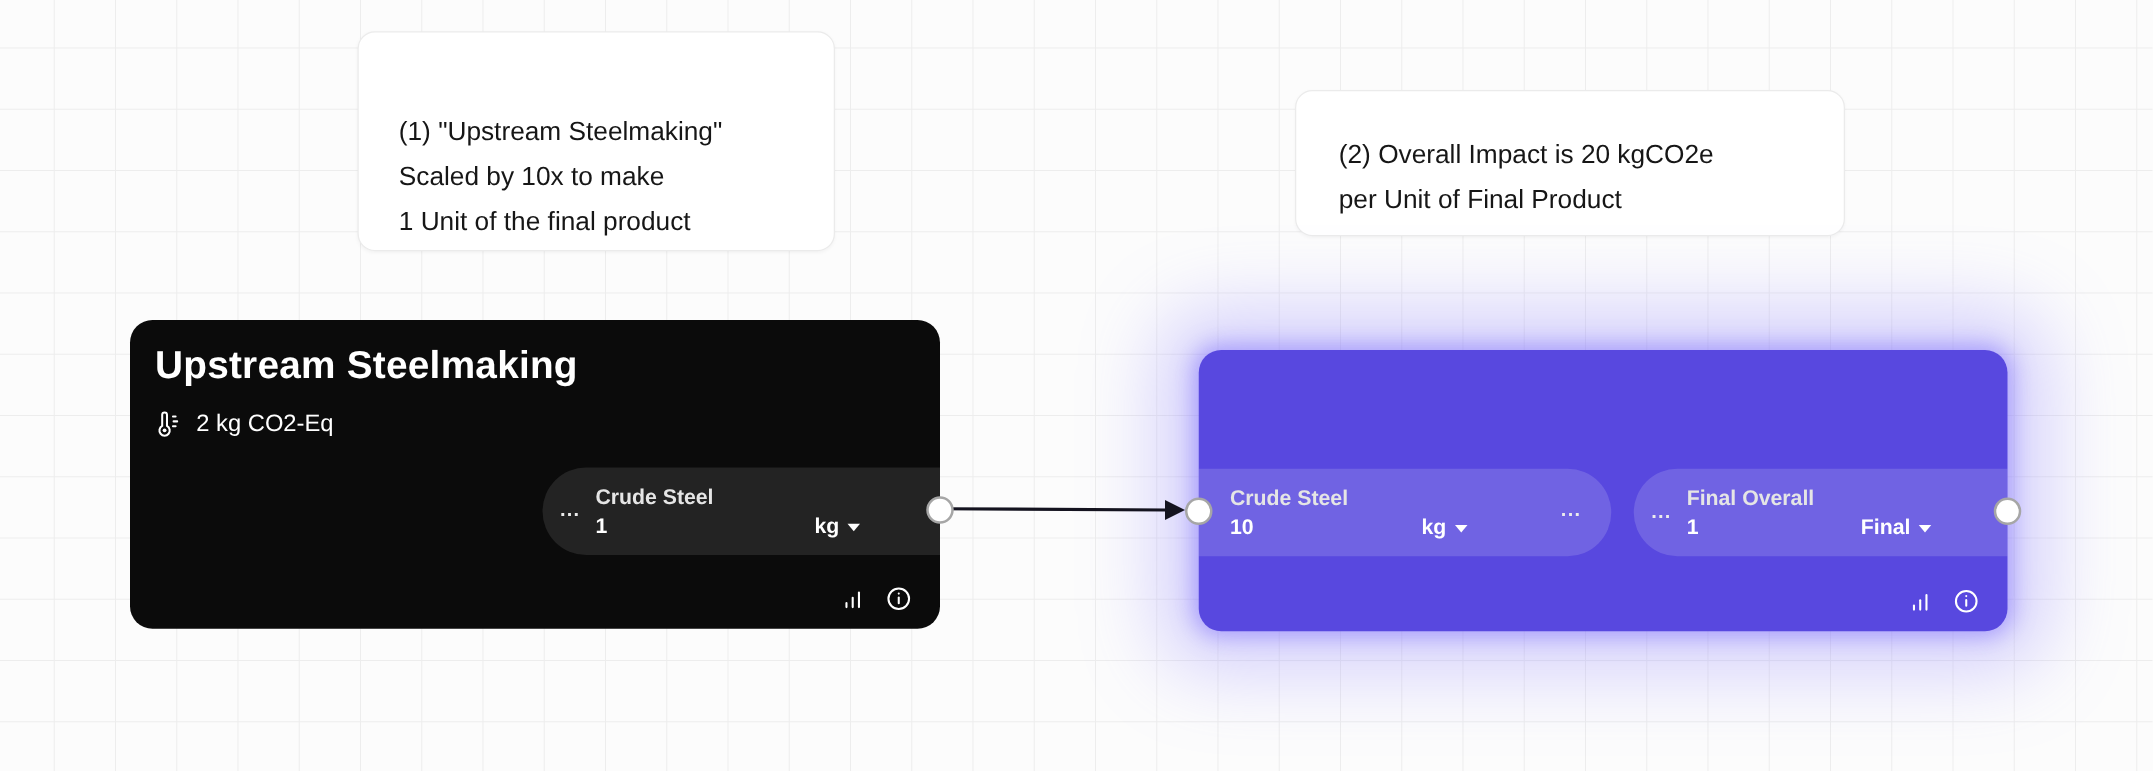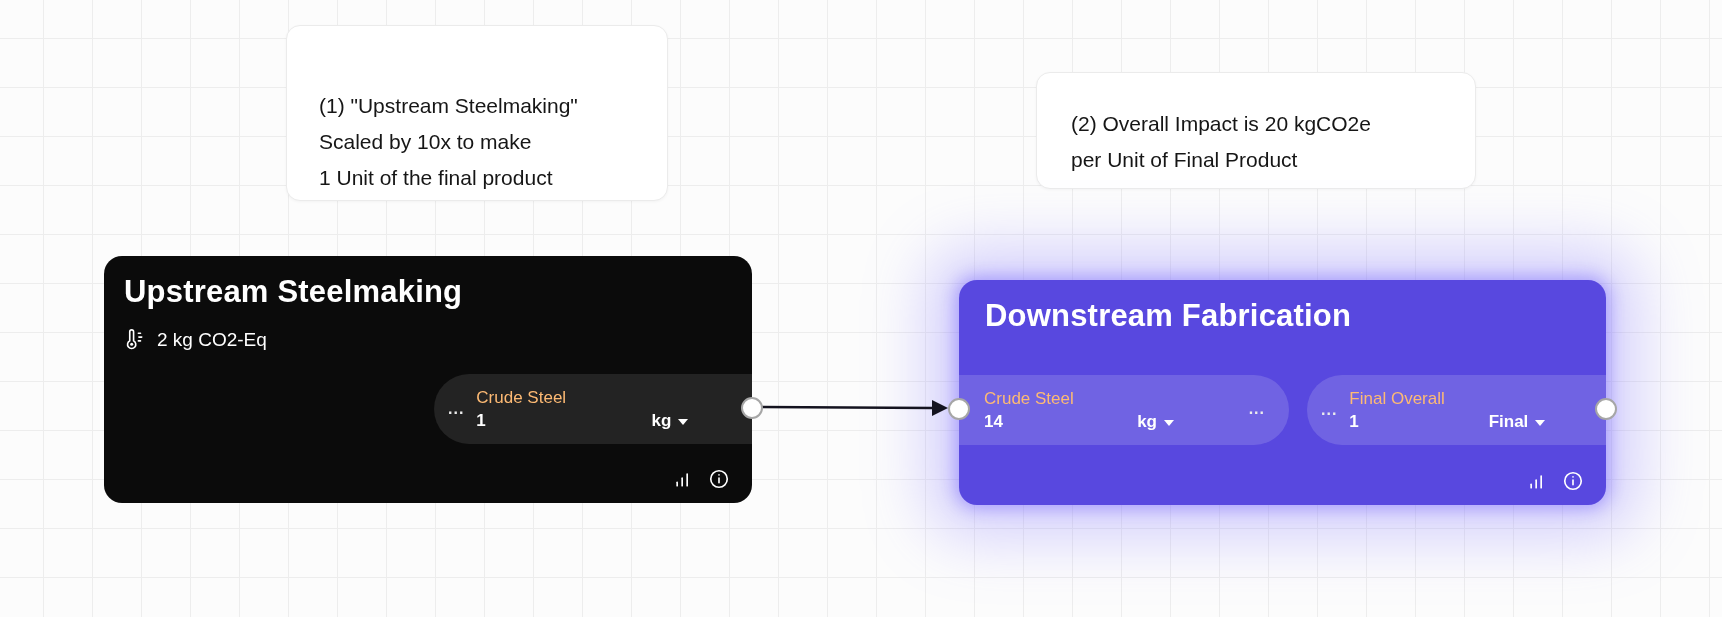--- a/index.html
+++ b/index.html
@@ -47,21 +47,21 @@
   .sub-dark{ background:#232323; }
   .sub-light{ background:rgba(255,255,255,.15); }
   #up-output{ right:0; top:118px; width:318px; border-radius:35px 0 0 35px; padding-left:14px; }
   #down-input{ left:0; top:95px; width:330px; border-radius:0 35px 35px 0; padding-left:25px; }
   #down-output{ right:0; top:95px; width:299px; border-radius:35px 0 0 35px; padding-left:14px; }
 
   .menu-dots{ font-size:16px; font-weight:700; color:#ececec; letter-spacing:1px; line-height:1; cursor:pointer; }
   #down-input .menu-dots{ position:absolute; right:24px; top:50%; transform:translateY(-58%); }
   .sn-body{ display:flex; flex-direction:column; gap:3px; margin-left:12px; }
   #down-input .sn-body{ margin-left:0; }
-  .sn-label{ font-size:17px; font-weight:400; color:#fdba74; }
+  .sn-label{ font-size:17px; font-weight:700; color:#e5e5e5; }
   .sn-row{ display:flex; align-items:center; justify-content:space-between; width:212px; }
   #down-input .sn-row{ width:190px; }
   #down-output .sn-row{ width:196px; }
   .sn-value{ font-size:17px; font-weight:600; }
   .unit-dd{ display:flex; align-items:center; gap:7px; cursor:pointer; }
   .unit-label{ font-size:17px; font-weight:700;padding-left:28px; }
   .caret{ width:0; height:0; border-left:5px solid transparent; border-right:5px solid transparent; border-top:6px solid #ffffff; margin-top:2px; }
 
   
   .node-footer{ position:absolute; right:22px; bottom:13px; display:flex; align-items:center; gap:15px; }
@@ -136,27 +136,26 @@
           <path d="M12 11v5"></path>
           <path d="M12 7.5h.01"></path>
       </svg>
     </span>
   </div>
 
   <div class="port" id="port-up-out"></div>
 </div>
 
 <div class="node" id="node-downstream">
-  <div class="node-title">Downstream Fabrication</div>
 
   <div class="subnode sub-light" id="down-input">
     <div class="sn-body">
       <span class="sn-label">Crude Steel</span>
       <div class="sn-row">
-        <span class="sn-value">14</span>
+        <span class="sn-value">10</span>
         <span class="unit-dd">
           <span class="unit-label">kg</span>
           <span class="caret"></span>
         </span>
       </div>
     </div>
     <span class="menu-dots">...</span>
   </div>
 
   <div class="subnode sub-light" id="down-output">

